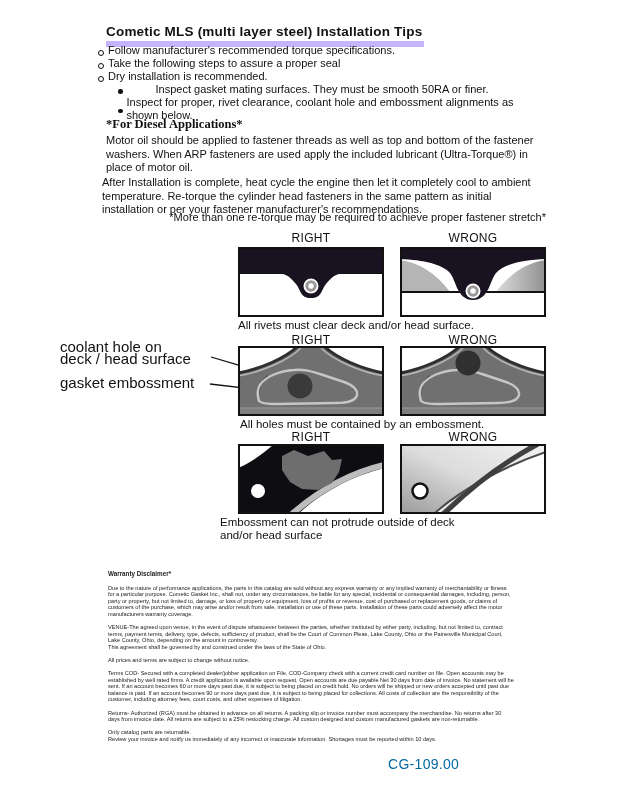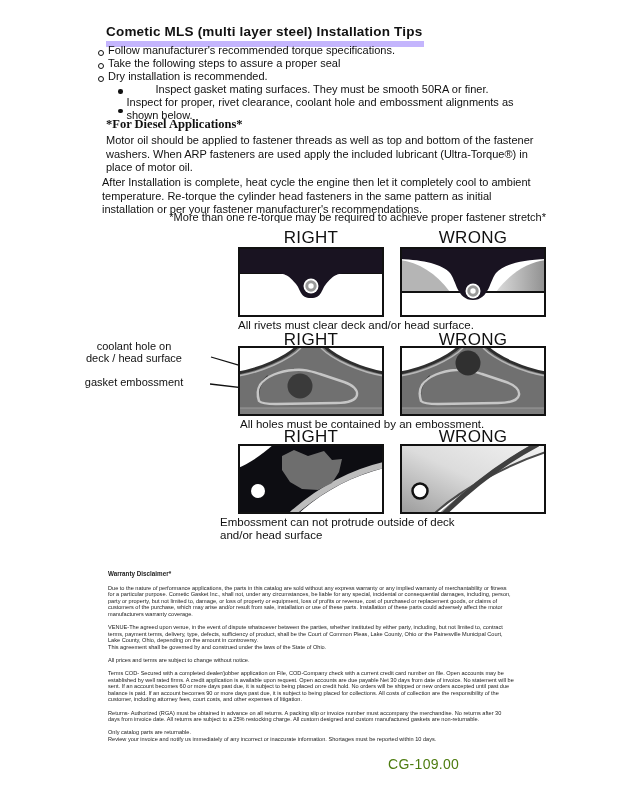--- a/index.html
+++ b/index.html
@@ -17,29 +17,29 @@
   .bullet-row .odot{
     width:4px;height:4px;border:1px solid #111;border-radius:50%;
     margin:4px 4px 0 0;flex:0 0 auto;background:#fff;
   }
   .bullet-row .fdot{
     width:4.5px;height:4.5px;border-radius:50%;background:#111;
     margin:4px 4px 0 0;flex:0 0 auto;
   }
   .para{font-size:11px;line-height:13.5px;}
   .h2{font-size:12.5px;font-weight:bold;}
-  .rw-label{font-size:17px;line-height:14px;text-align:center;letter-spacing:.3px;}
+  .rw-label{font-size:12px;line-height:14px;text-align:center;letter-spacing:.3px;}
   .caption{font-size:11.5px;line-height:13px;}
   .ml{white-space:pre-line;}
-  .ann{font-size:11px;line-height:11.5px;text-align:center;}
+  .ann{font-size:15px;line-height:11.5px;text-align:left;}
   .panel{display:block;}
   .disc{font-size:5.6px;line-height:6.6px;color:#1c1c1c;width:406px;}
   .disc h3{font-size:6.3px;margin:0 0 7px 0;}
   .disc p{margin:0 0 6.5px 0;}
-  .footer-num{font-size:14px;color:#4d7c0f;letter-spacing:.3px;}
+  .footer-num{font-size:14px;color:#0369a1;letter-spacing:.3px;}
   svg{display:block;}
 </style>
 </head>
 <body>
 
 <div id="page">
 
   <div class="abs" style="left:106px;top:22px;">
     <span class="title">Cometic MLS (multi layer steel) Installation Tips</span>
   </div>

